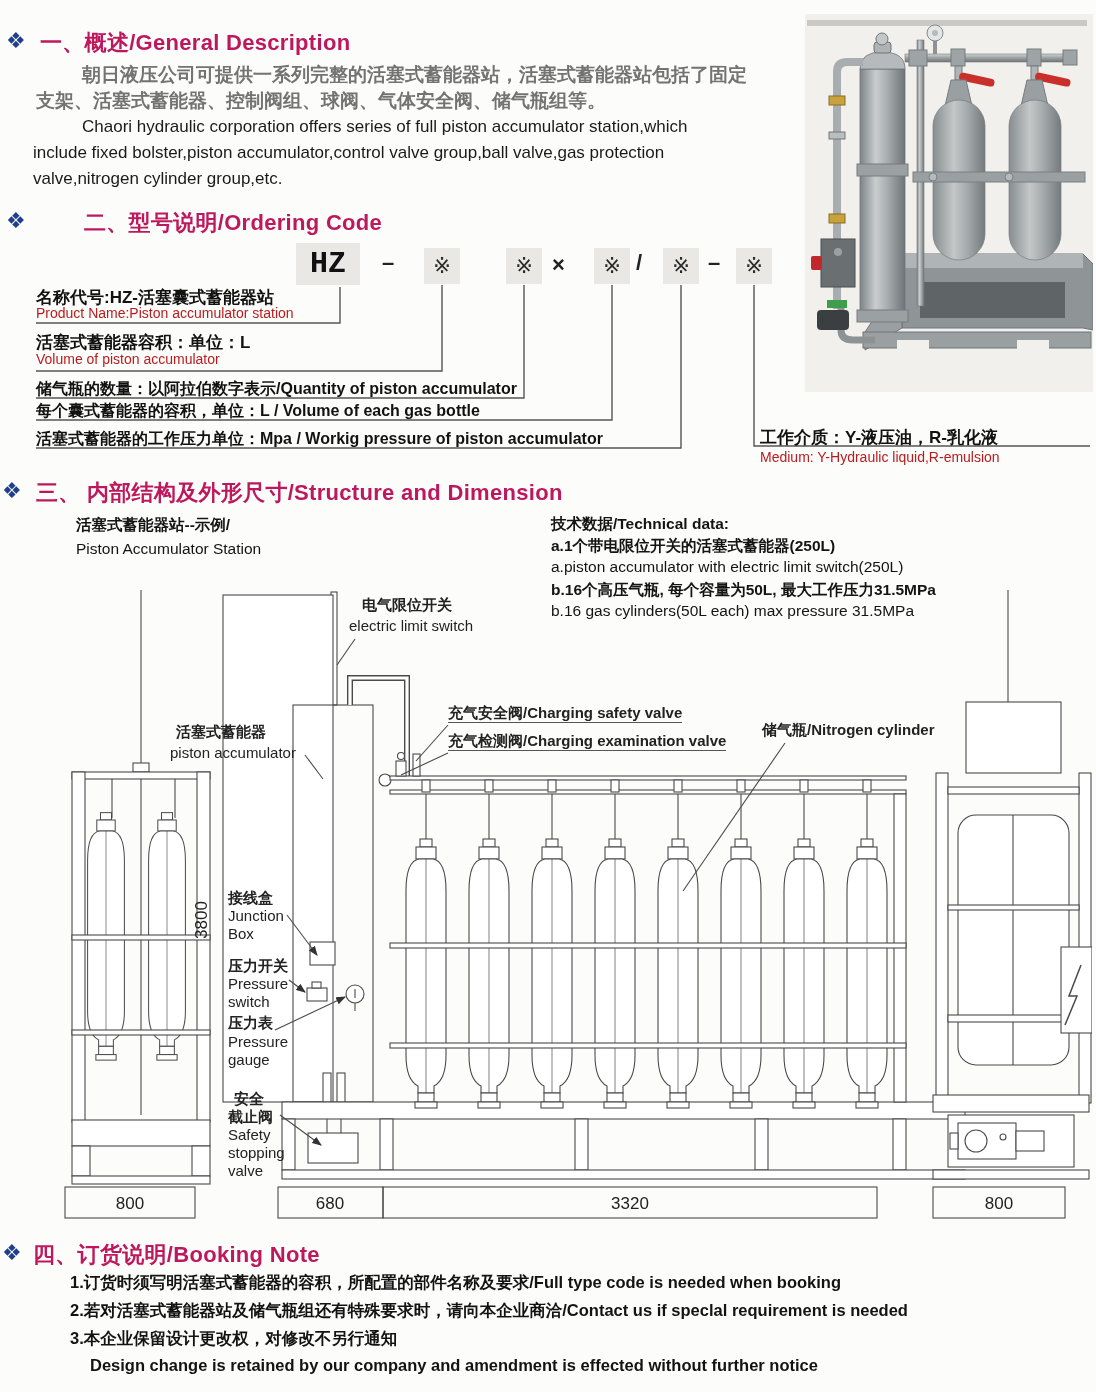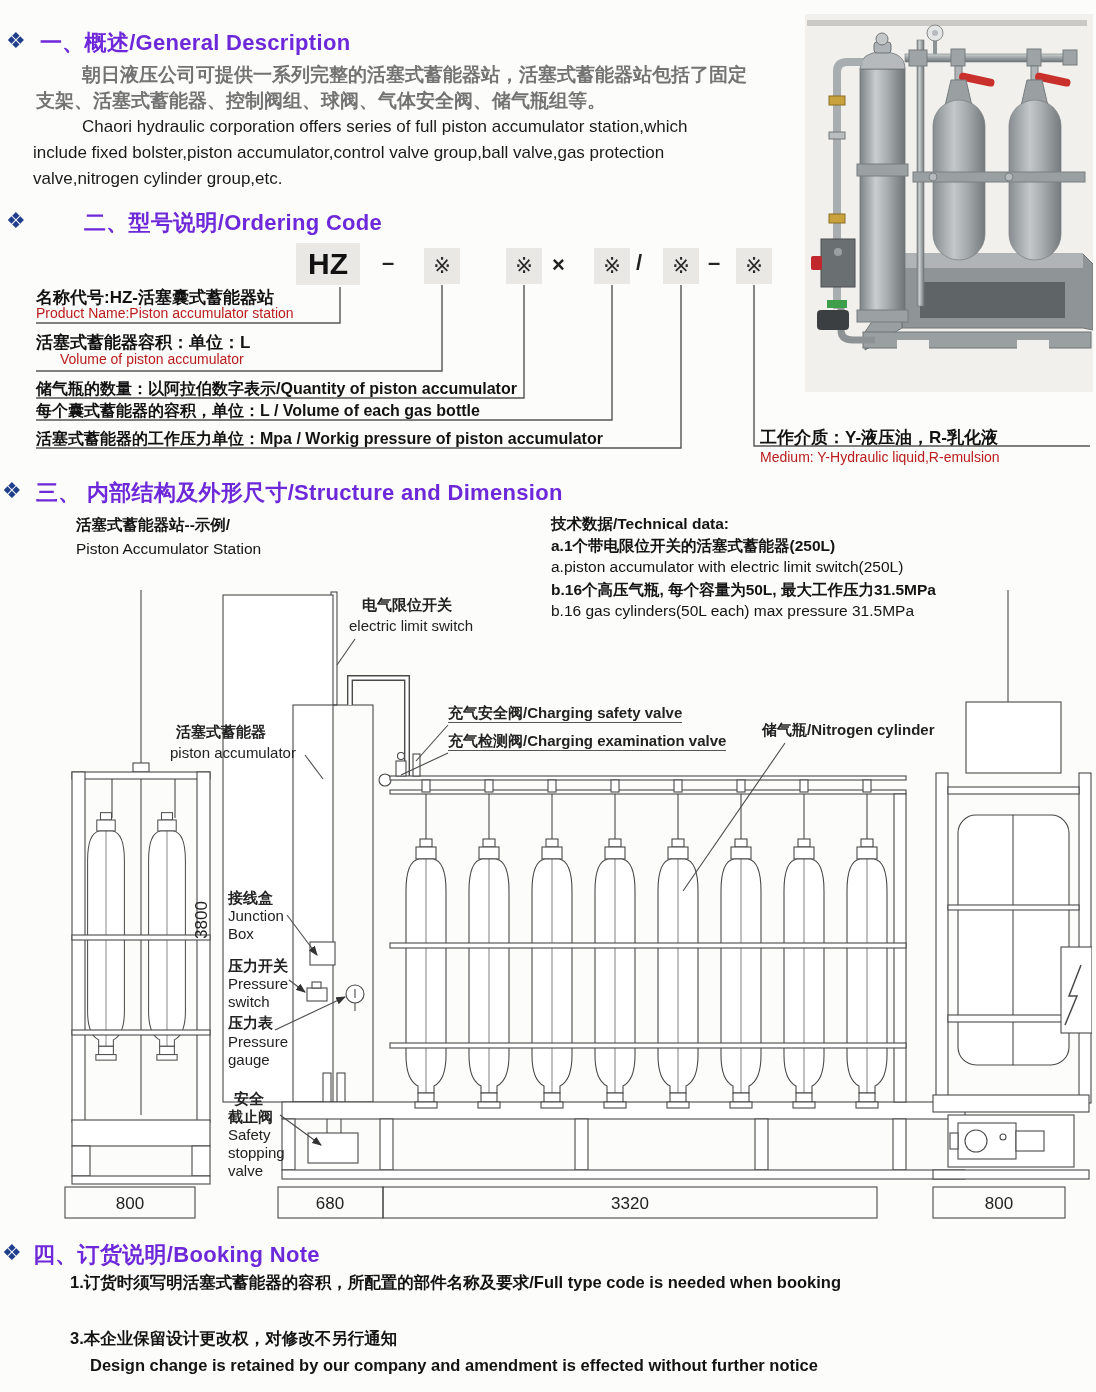--- a/index.html
+++ b/index.html
@@ -1,20 +1,20 @@
 <!DOCTYPE html>
 <html><head>
 <meta charset="utf-8">
 <style>
   html,body{margin:0;padding:0;background:#e8e8e8;}
   #page{position:relative;width:1096px;height:1392px;background:#fcfcfb;overflow:hidden;
         font-family:"Liberation Sans","DejaVu Sans",sans-serif;color:#161616;}
   .abs{position:absolute;white-space:nowrap;}
   .bullet{font-size:22px;color:#1f3f8c;font-weight:bold;}
-  .h1{font-size:22px;font-weight:bold;color:#6d28d9;letter-spacing:.3px;}
+  .h1{font-size:22px;font-weight:bold;color:#be185d;letter-spacing:.3px;}
   .zhpara{font-size:19px;font-weight:bold;color:#737373;}
   .enpara{font-size:17px;color:#1a1a1a;}
   .codebox{position:absolute;background:#e9e8e5;display:flex;align-items:center;justify-content:center;}
   .star{font-size:21px;color:#2a2a2a;}
   .sep{position:absolute;font-size:22px;color:#222;font-weight:bold;}
   .rowzh{font-size:17px;font-weight:bold;color:#121212;}
   .rowen{font-size:14px;color:#b91c1c;}
   .rowmix{font-size:16px;font-weight:bold;color:#121212;}
   .sub{font-size:15.5px;color:#141414;}
   .subb{font-size:15.5px;font-weight:bold;color:#141414;}
@@ -32,21 +32,21 @@
   <div class="abs h1" style="left:40px;top:28px;">一、概述/General Description</div>
   <div class="abs zhpara" style="left:82px;top:62px;">朝日液压公司可提供一系列完整的活塞式蓄能器站，活塞式蓄能器站包括了固定</div>
   <div class="abs zhpara" style="left:36px;top:88px;">支架、活塞式蓄能器、控制阀组、球阀、气体安全阀、储气瓶组等。</div>
   <div class="abs enpara" style="left:82px;top:117px;">Chaori hydraulic corporation offers series of full piston accumulator station,which</div>
   <div class="abs enpara" style="left:33px;top:143px;">include fixed bolster,piston accumulator,control valve group,ball valve,gas protection</div>
   <div class="abs enpara" style="left:33px;top:169px;">valve,nitrogen cylinder group,etc.</div>
 
   <div class="abs bullet" style="left:6px;top:208px;">❖</div>
   <div class="abs h1" style="left:40px;top:208px;margin-left:44px;">二、型号说明/Ordering Code</div>
 
-  <div class="codebox" style="left:296px;top:243px;width:64px;height:42px;">
+  <div class="codebox" style="left:296px;top:243px;width:64px;height:42px;font-family:Liberation Mono, monospace;">
     <span style="font-size:30px;font-weight:bold;color:#111;">HZ</span>
   </div>
   <div class="sep" style="left:382px;top:250px;">–</div>
   <div class="codebox" style="left:424px;top:248px;width:36px;height:36px;">
       <span class="star">※</span>
     </div>
   <div class="codebox" style="left:506px;top:248px;width:36px;height:36px;">
       <span class="star">※</span>
     </div>
   <div class="sep" style="left:552px;top:252px;">×</div>
@@ -69,21 +69,21 @@
       <polyline points="524,285 524,398 36,398"></polyline>
       <polyline points="612,285 612,420 36,420"></polyline>
       <polyline points="681,285 681,448 36,448"></polyline>
       <polyline points="754,285 754,446 1090,446"></polyline>
     </g>
   </svg>
 
   <div class="abs rowzh" style="left:36px;top:286px;">名称代号:HZ-活塞囊式蓄能器站</div>
   <div class="abs rowen" style="left:36px;top:305px;">Product Name:Piston accumulator station</div>
   <div class="abs rowzh" style="left:36px;top:331px;">活塞式蓄能器容积：单位：L</div>
-  <div class="abs rowen" style="left:36px;top:351px;margin-left:24px;">Volume of piston accumulator</div>
+  <div class="abs rowen" style="left:36px;top:351px;">Volume of piston accumulator</div>
   <div class="abs rowmix" style="left:36px;top:379px;">储气瓶的数量：以阿拉伯数字表示/Quantity of piston accumulator</div>
   <div class="abs rowmix" style="left:36px;top:429px;">活塞式蓄能器的工作压力单位：Mpa / Workig pressure of piston accumulator</div>
   <div class="abs rowmix" style="left:36px;top:401px;">每个囊式蓄能器的容积，单位：L / Volume of each gas bottle</div>
   <div class="abs rowzh" style="left:760px;top:426px;">工作介质：Y-液压油，R-乳化液</div>
   <div class="abs rowen" style="left:760px;top:449px;">Medium: Y-Hydraulic liquid,R-emulsion</div>
 
   <div class="abs bullet" style="left:2px;top:478px;">❖</div>
   <div class="abs h1" style="left:36px;top:478px;">三、 内部结构及外形尺寸/Structure and Dimension</div>
   <div class="abs subb" style="left:76px;top:515px;">活塞式蓄能器站--示例/</div>
   <div class="abs sub" style="left:76px;top:540px;">Piston Accumulator Station</div>
@@ -258,20 +258,21 @@
 
   <div class="abs dlab" style="left:234px;top:1090px;">安全</div>
   <div class="abs dlab" style="left:228px;top:1108px;">截止阀</div>
   <div class="abs dlab en" style="left:228px;top:1126px;font-weight:normal;">Safety</div>
   <div class="abs dlab en" style="left:228px;top:1144px;font-weight:normal;">stopping</div>
   <div class="abs dlab en" style="left:228px;top:1162px;font-weight:normal;">valve</div>
 
   <div class="abs bullet" style="left:2px;top:1240px;">❖</div>
   <div class="abs h1" style="left:33px;top:1240px;">四、订货说明/Booking Note</div>
   <div class="abs note" style="left:70px;top:1272px;">1.订货时须写明活塞式蓄能器的容积，所配置的部件名称及要求/Full type code is needed when booking</div>
+  <div class="abs note" style="left:70px;top:1300px;">2.若对活塞式蓄能器站及储气瓶组还有特殊要求时，请向本企业商洽/Contact us if speclal requirement is needed</div>
   <div class="abs note" style="left:70px;top:1328px;">3.本企业保留设计更改权，对修改不另行通知</div>
   <div class="abs note" style="left:90px;top:1356px;">Design change is retained by our company and amendment is effected without further notice</div>
 
   <svg class="abs" style="left:805px;top:14px;" width="288" height="378" viewBox="0 0 288 378">
     <defs>
       <linearGradient id="gc" x1="0" y1="0" x2="1" y2="0">
         <stop offset="0" stop-color="#7e8487"></stop>
           <stop offset="0.35" stop-color="#c9cdce"></stop>
         <stop offset="0.6" stop-color="#a9aeb0"></stop>
           <stop offset="1" stop-color="#6e7477"></stop>

